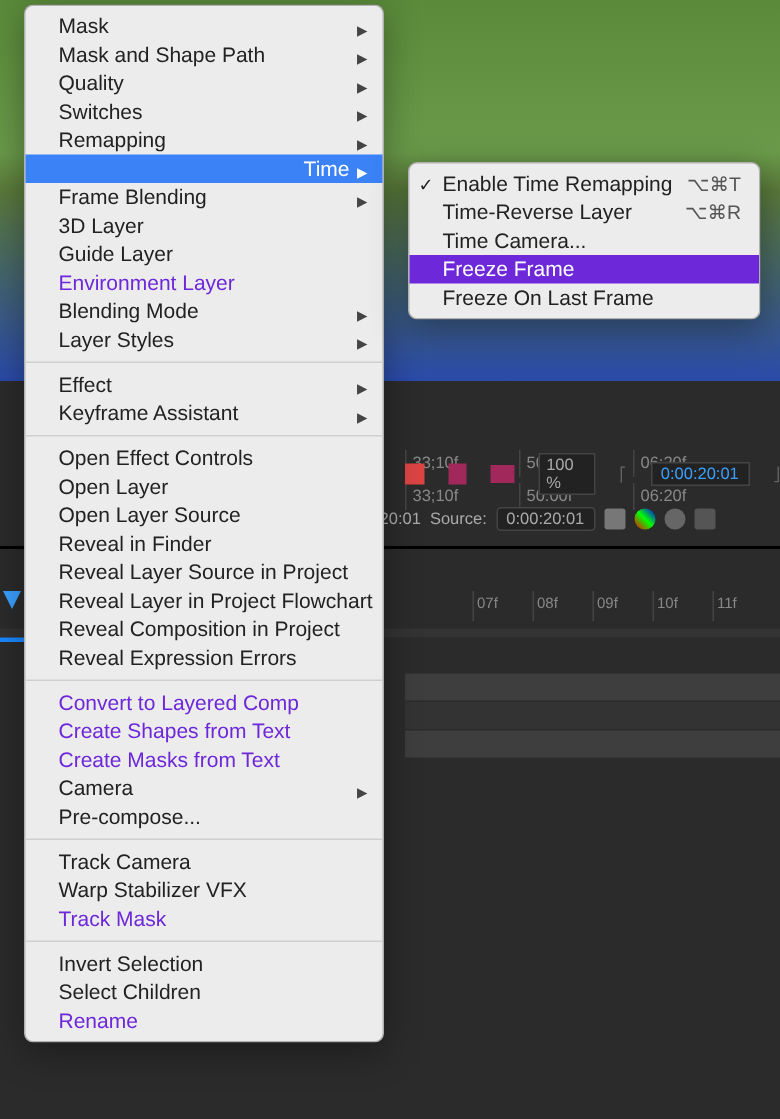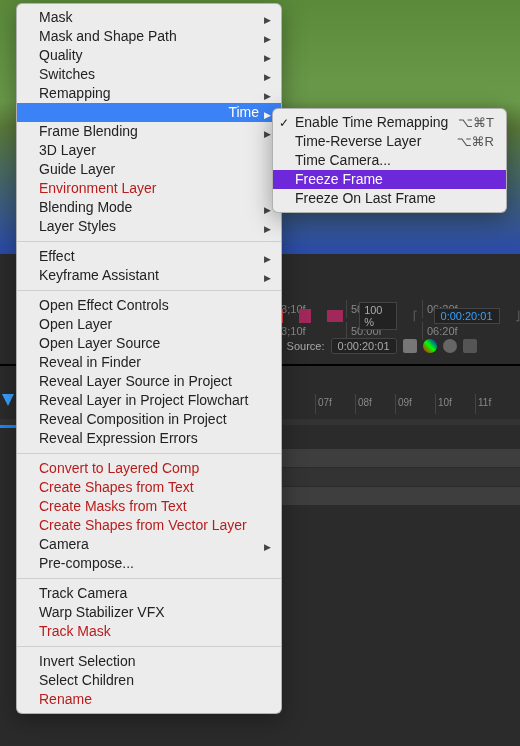--- a/index.html
+++ b/index.html
@@ -129,21 +129,21 @@
     height: 18px;
     background: #3e3e3e;
     margin-bottom: 1px;
   }
   .tl-layer-row.dk { background:#333; }
   
   .context-menu {
     position: absolute;
     left: 16px;
     top: 3px;
-    width: 266px;
+    width: 240px;
     background: #ececec;
     border: 1px solid rgba(0,0,0,0.25);
     border-radius: 6px;
     box-shadow: 0 6px 24px rgba(0,0,0,0.35);
     padding: 4px 0;
     color: #222;
   }
   .menu-item {
     height: 19px;
     line-height: 19px;
@@ -160,21 +160,21 @@
     top: 3px;
     color: #444;
   }
   .menu-item.selected {
     background: #3b82f6;
     color: #fff;
     text-align: right;
   }
   .menu-item.selected.hassub::after { color:#fff; }
   .menu-item.disabled {
-    color: #b91c1c;
+    color: #6d28d9;
   }
   .menu-sep {
     height: 1px;
     background: #cfcfcf;
     margin: 5px 0;
   }
   
   .submenu {
     position: absolute;
     left: 272px;
@@ -288,21 +288,20 @@
   <div class="menu-item">Open Layer Source</div>
   <div class="menu-item">Reveal in Finder</div>
   <div class="menu-item">Reveal Layer Source in Project</div>
   <div class="menu-item">Reveal Layer in Project Flowchart</div>
   <div class="menu-item">Reveal Composition in Project</div>
   <div class="menu-item">Reveal Expression Errors</div>
   <div class="menu-sep"></div>
   <div class="menu-item disabled">Convert to Layered Comp</div>
   <div class="menu-item disabled">Create Shapes from Text</div>
   <div class="menu-item disabled">Create Masks from Text</div>
-  <div class="menu-item disabled">Create Shapes from Vector Layer</div>
   <div class="menu-item hassub">Camera</div>
   <div class="menu-item">Pre-compose...</div>
   <div class="menu-sep"></div>
   <div class="menu-item">Track Camera</div>
   <div class="menu-item">Warp Stabilizer VFX</div>
   <div class="menu-item disabled">Track Mask</div>
   <div class="menu-sep"></div>
   <div class="menu-item">Invert Selection</div>
   <div class="menu-item">Select Children</div>
   <div class="menu-item disabled">Rename</div>

